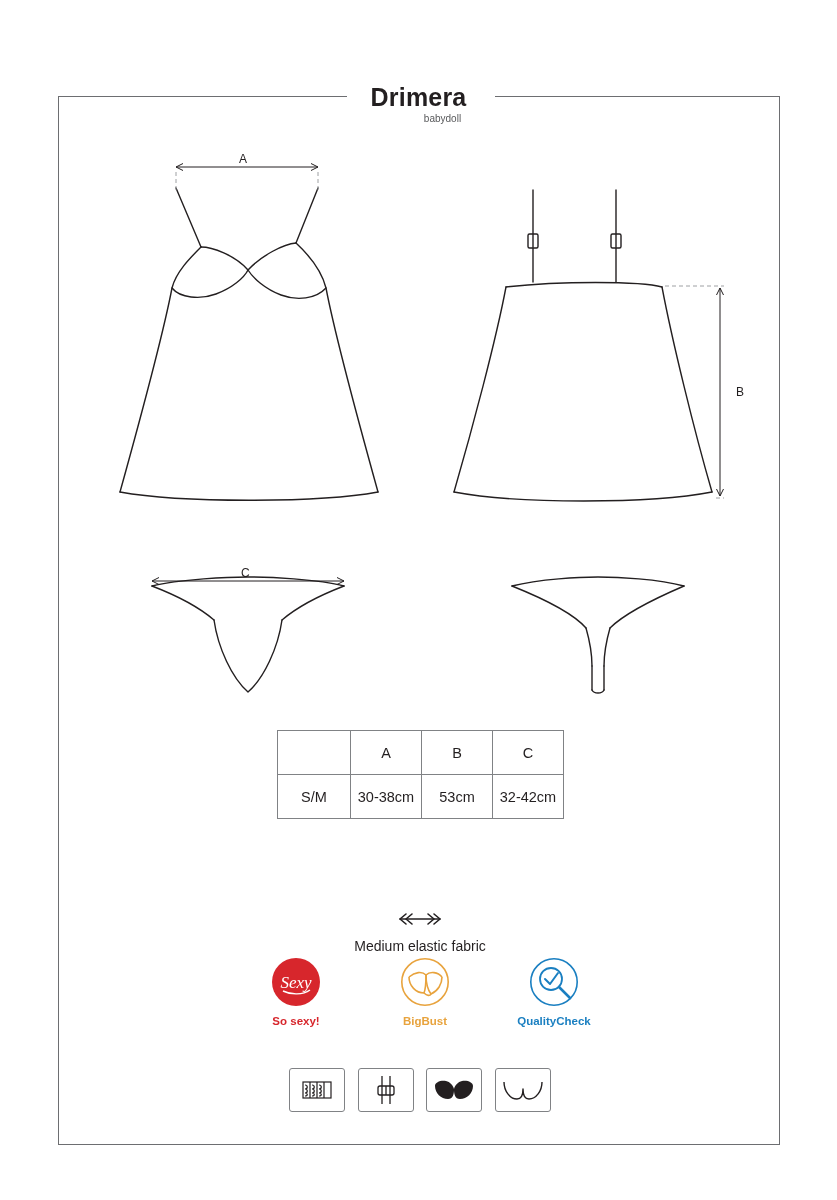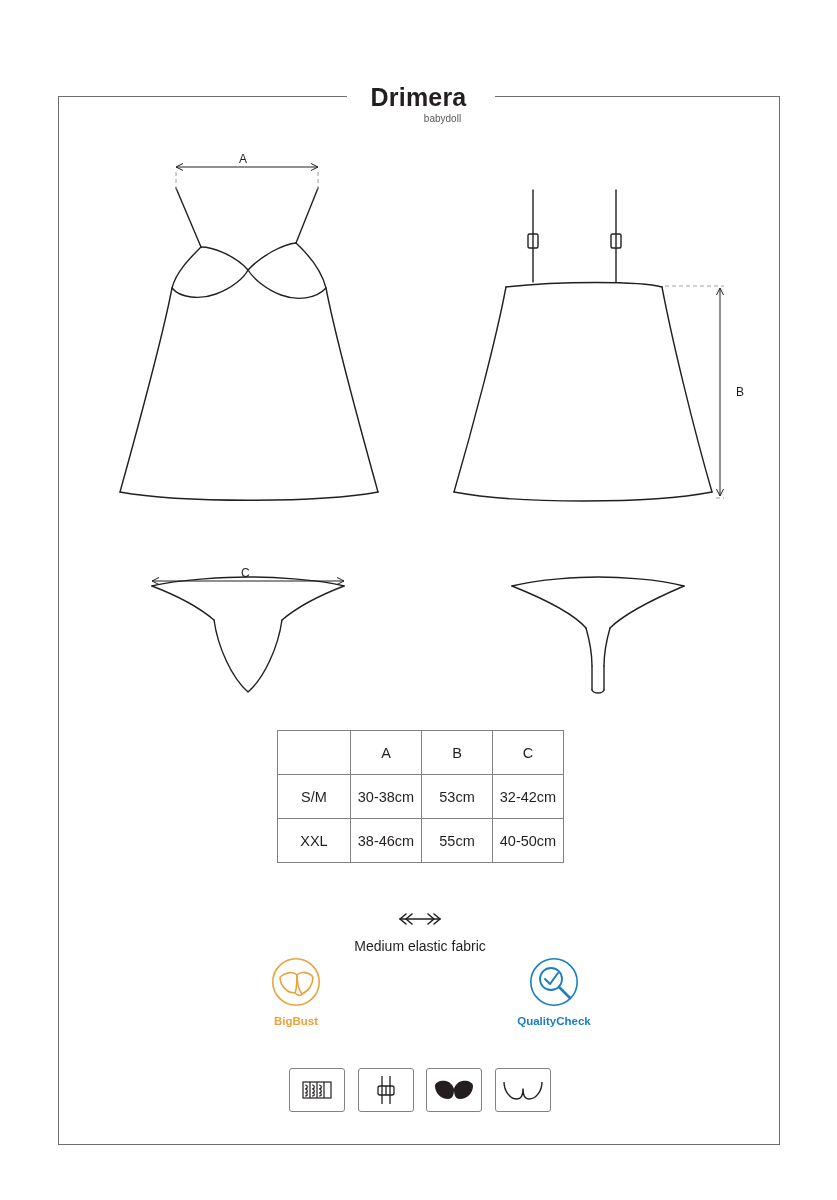--- a/index.html
+++ b/index.html
@@ -267,46 +267,50 @@
         <td class="col-head">A</td>
         <td class="col-head">B</td>
         <td class="col-head">C</td>
       </tr>
       <tr>
         <td class="row-head">S/M</td>
         <td>30-38cm</td>
         <td>53cm</td>
         <td>32-42cm</td>
       </tr>
-      <tr>
-        <td class="row-head">XXL</td>
-        <td>38-46cm</td>
-        <td>55cm</td>
-        <td>40-50cm</td>
-      </tr>
     </tbody>
   </table>
 
   <div class="elastic-note">
     <span class="elastic-arrow">
       <svg width="52" height="14" viewBox="0 0 52 14">
         <g stroke="#231f20" stroke-width="1.6" fill="none" stroke-linecap="round" stroke-linejoin="round">
           <path d="M6,7 L46,7"></path>
           <path d="M12,2 L6,7 L12,12"></path>
           <path d="M18,2 L12,7 L18,12"></path>
           <path d="M40,2 L46,7 L40,12"></path>
           <path d="M34,2 L40,7 L34,12"></path>
         </g>
       </svg>
     </span>
     <span>Medium elastic fabric</span>
   </div>
 
   <div class="features">
 
+    <div class="feature">
+      <div class="glyph">
+        <svg width="50" height="50" viewBox="0 0 50 50">
+          <circle cx="25" cy="25" r="24" fill="#d7262c"></circle>
+          <text x="25" y="31" text-anchor="middle" font-family="Liberation Serif, serif" font-style="italic" font-size="17" fill="#ffffff">Sexy</text>
+          <path d="M12,34 C20,38 32,38 39,33" stroke="#ffffff" stroke-width="1.4" fill="none"></path>
+        </svg>
+      </div>
+      <div class="caption cap-sexy">So sexy!</div>
+    </div>
 
     <div class="feature">
       <div class="glyph">
         <svg width="50" height="50" viewBox="0 0 50 50">
           <circle cx="25" cy="25" r="23.2" fill="none" stroke="#e8a33d" stroke-width="1.6"></circle>
           <path d="M9,20 C15,15 22,14 26,18 C30,14 38,15 42,20" stroke="#e8a33d" stroke-width="1.6" fill="none"></path>
           <path d="M9,20 C9,29 16,36 24,36 C26,31 26,23 26,18" stroke="#e8a33d" stroke-width="1.6" fill="none"></path>
           <path d="M26,18 C26,25 28,33 31,37 C38,34 42,27 42,20" stroke="#e8a33d" stroke-width="1.6" fill="none"></path>
           <path d="M24,36 C27,39 30,39 31,37" stroke="#e8a33d" stroke-width="1.6" fill="none"></path>
         </svg>

